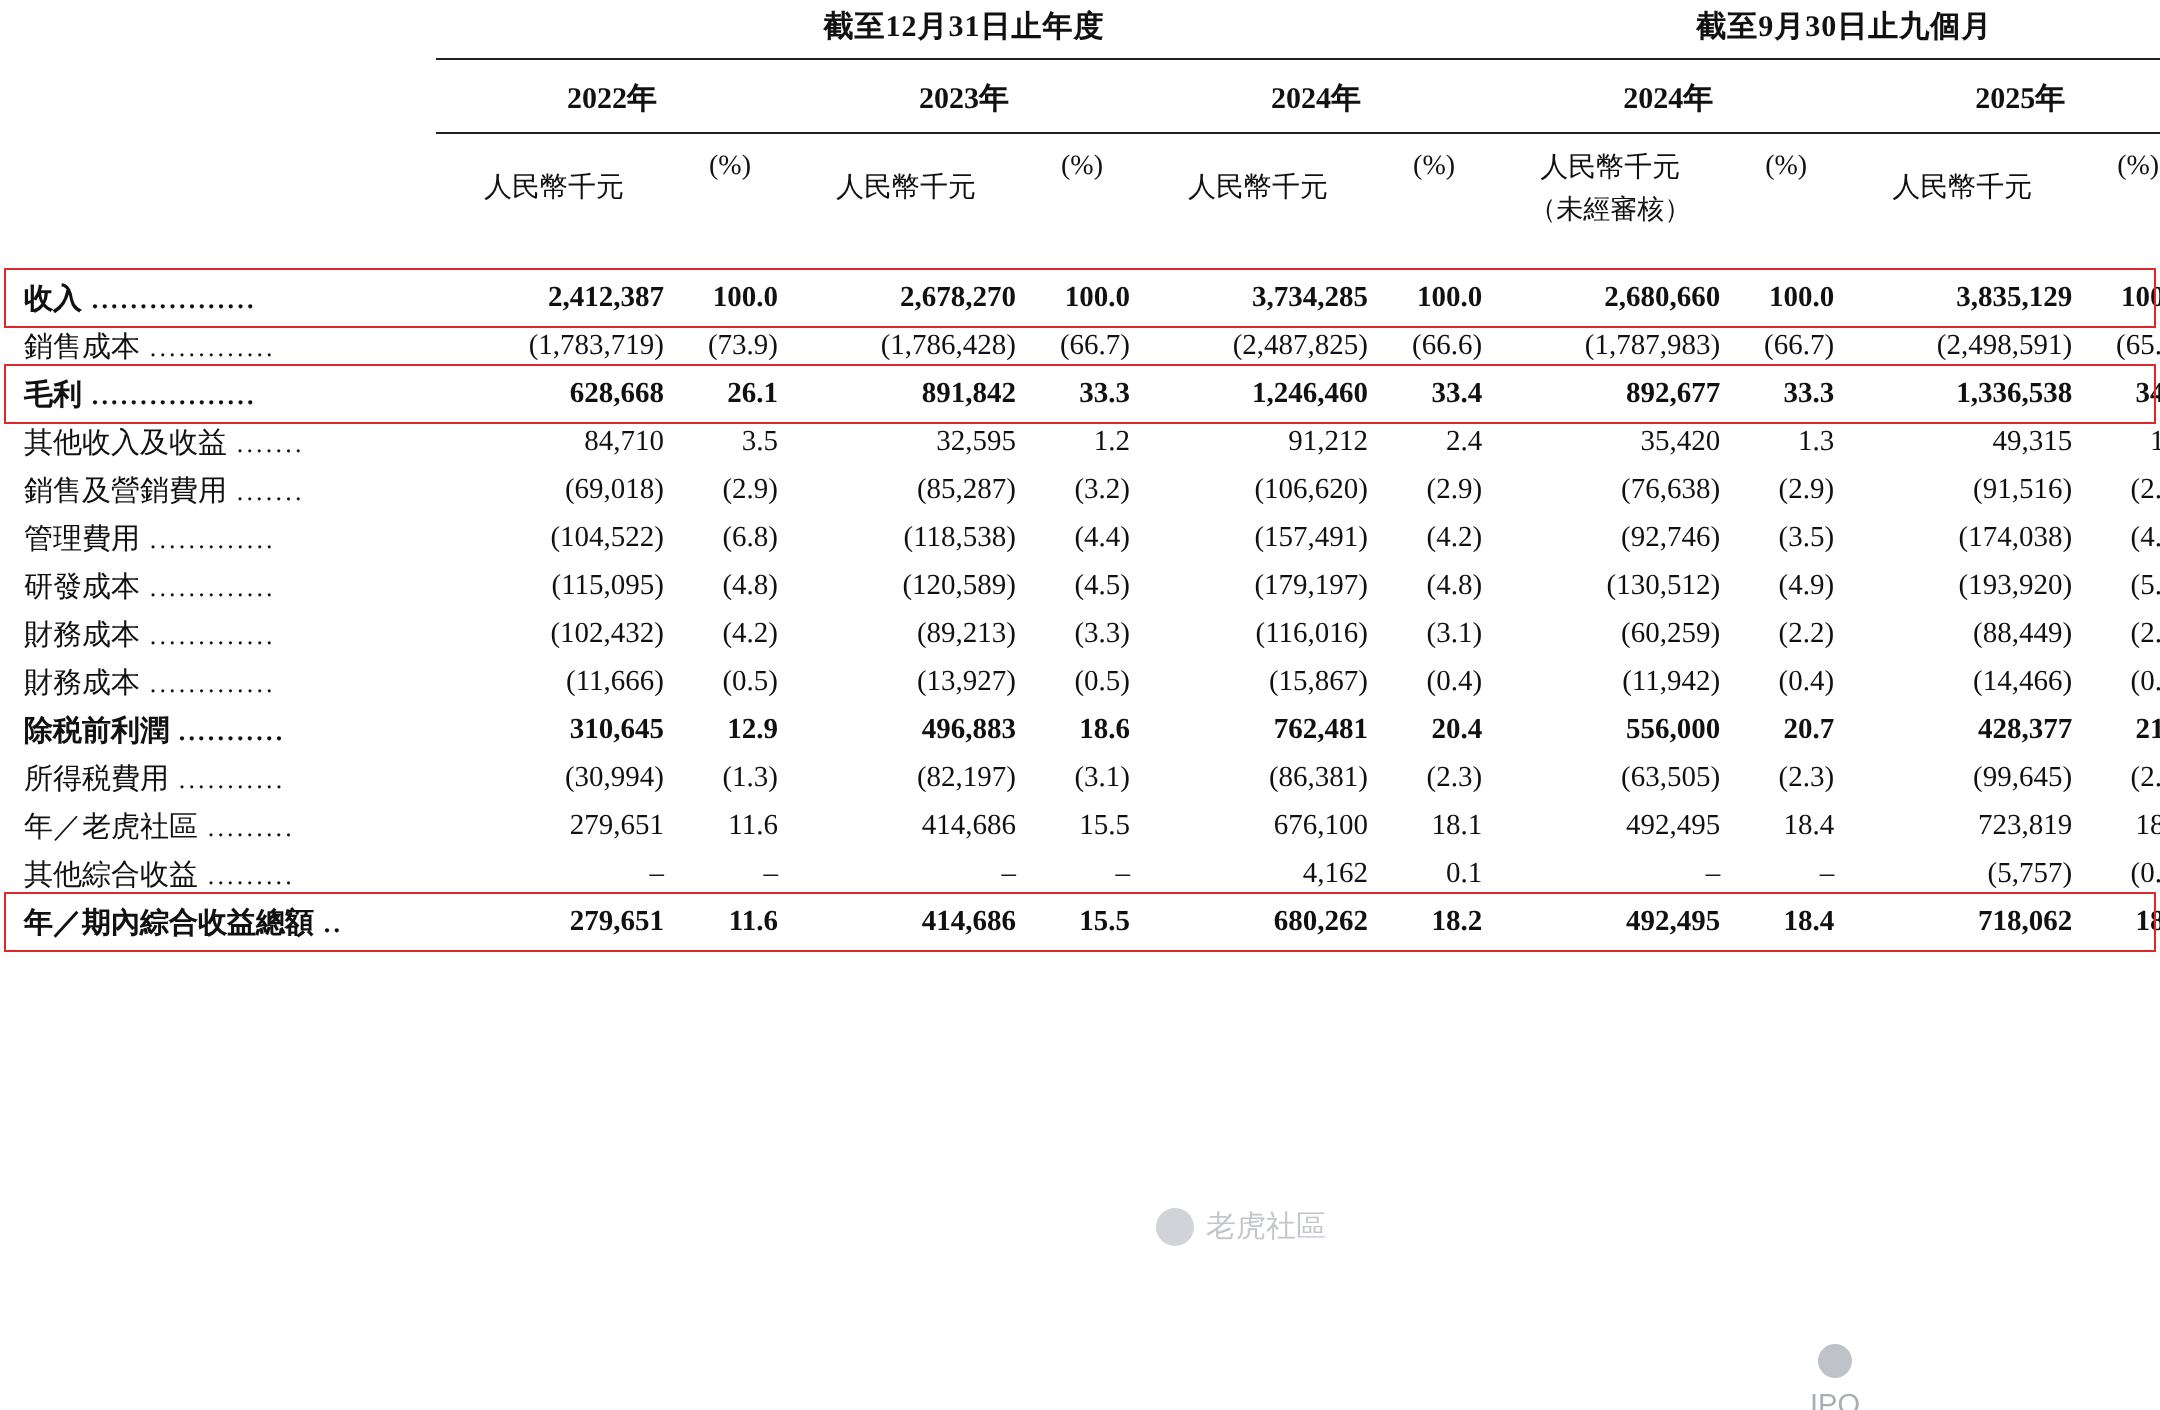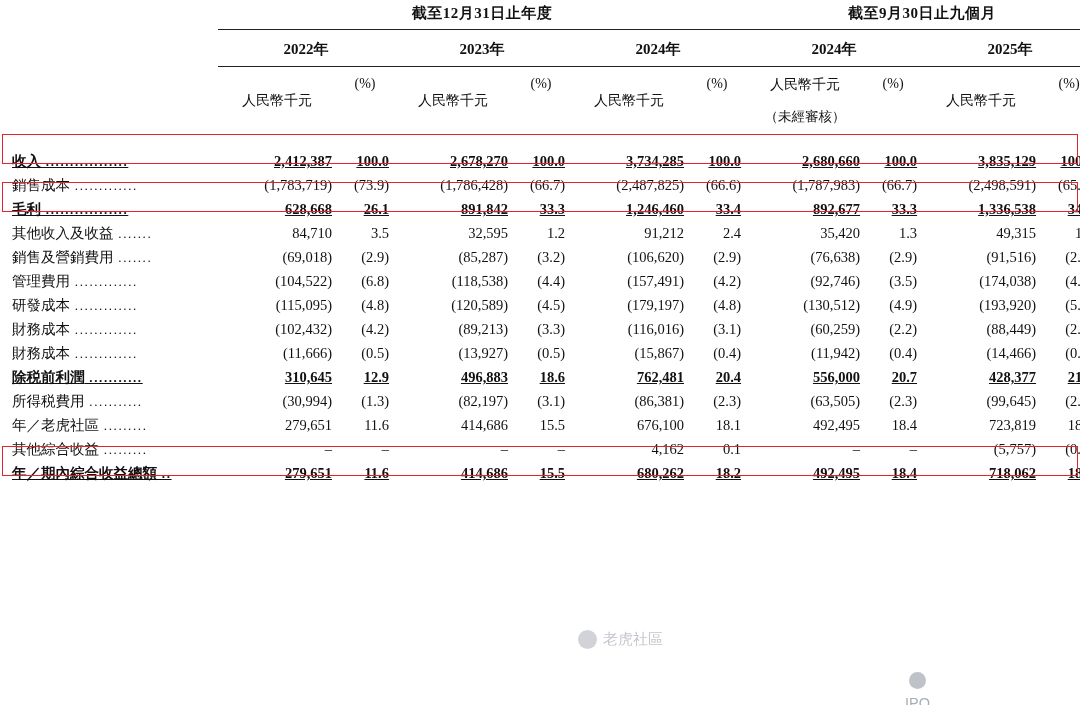--- a/index.html
+++ b/index.html
@@ -58,21 +58,20 @@
   .unit-head {
     text-align: center;
     font-size: 14px;
     padding: 9px 0 2px 0;
     line-height: 1.25;
   }
   .unit-head .sub {
     display: block;
     font-size: 13.5px;
     padding-top: 3px;
-    margin-top: 12px;
   }
   .pct-head {
     text-align: center;
     font-size: 14px;
     padding: 9px 0 2px 0;
     vertical-align: top;
   }
 
   .head-spacer td { height: 20px; }
 
@@ -90,21 +89,21 @@
   td.num {
     text-align: right;
     padding-right: 4px;
     font-variant-numeric: tabular-nums;
   }
   td.pct {
     text-align: right;
     padding-right: 5px;
     font-variant-numeric: tabular-nums;
   }
-  tr.bold td { font-weight: bold; text-decoration: underline; }
+  tr.bold td { font-weight: bold; }
 
   .dots {
     letter-spacing: 1.6px;
     font-size: 13px;
     color: #111;
   }
 
   
   .hl {
     position: absolute;
@@ -391,21 +390,21 @@
         </tr>
       </tbody>
   </table>
 
   <div class="hl" id="hl0" style="left: 2px; width: 1076px; top: 134.375px; height: 30px;"></div>
   <div class="hl" id="hl1" style="left: 2px; width: 1076px; top: 182.375px; height: 30px;"></div>
   <div class="hl" id="hl2" style="left: 2px; width: 1076px; top: 446.375px; height: 30px;"></div>
 
   <div class="bottom-rules" id="bottomRules"></div>
 
-  <div class="wm" style="left:578px; top:630px;">
+  <div class="wm" style="left:578px; top:604px;">
     <span class="circ"></span>
     <span>老虎社區</span>
   </div>
   <div class="wm wm2" style="left:905px; top:672px;flex-direction:column;">
     <span class="circ"></span>
     <span>IPO聚焦</span>
   </div>
 
 </div>
 

